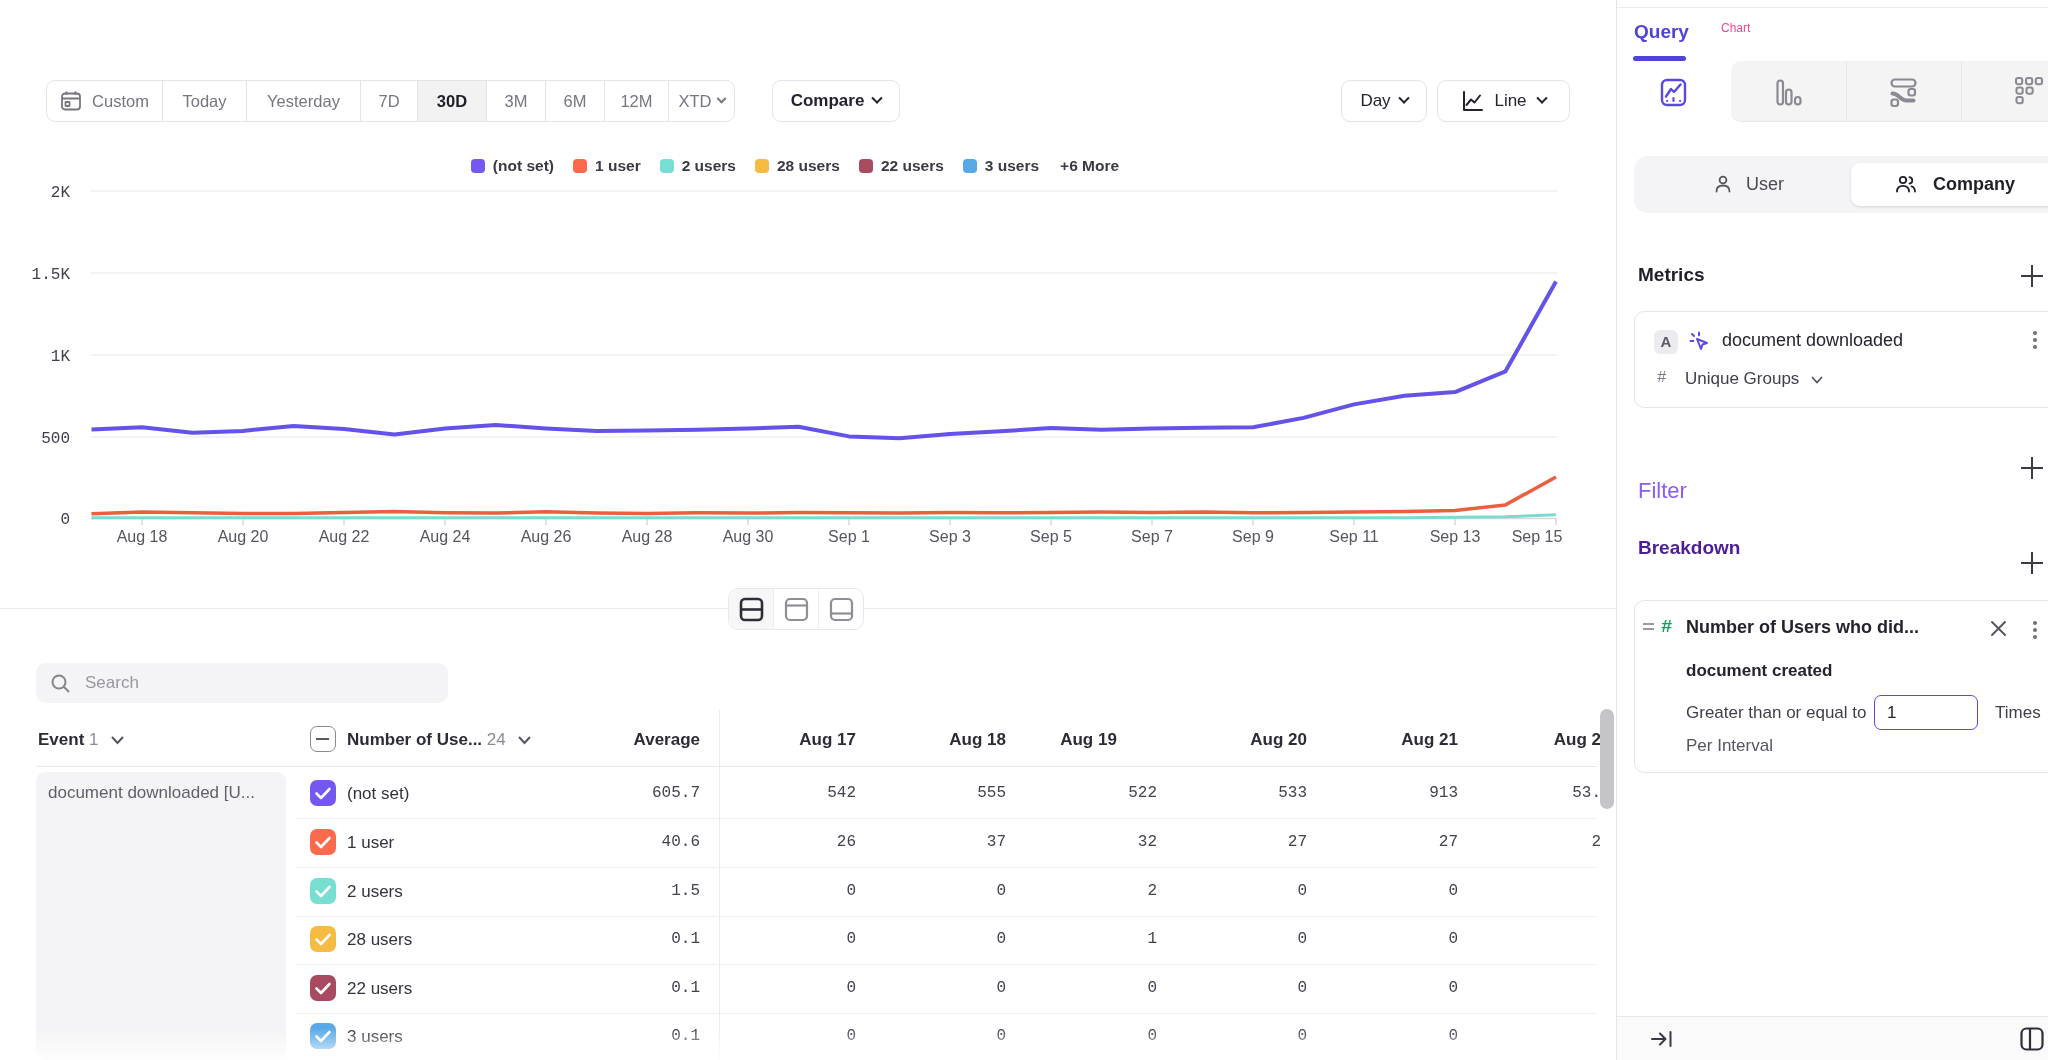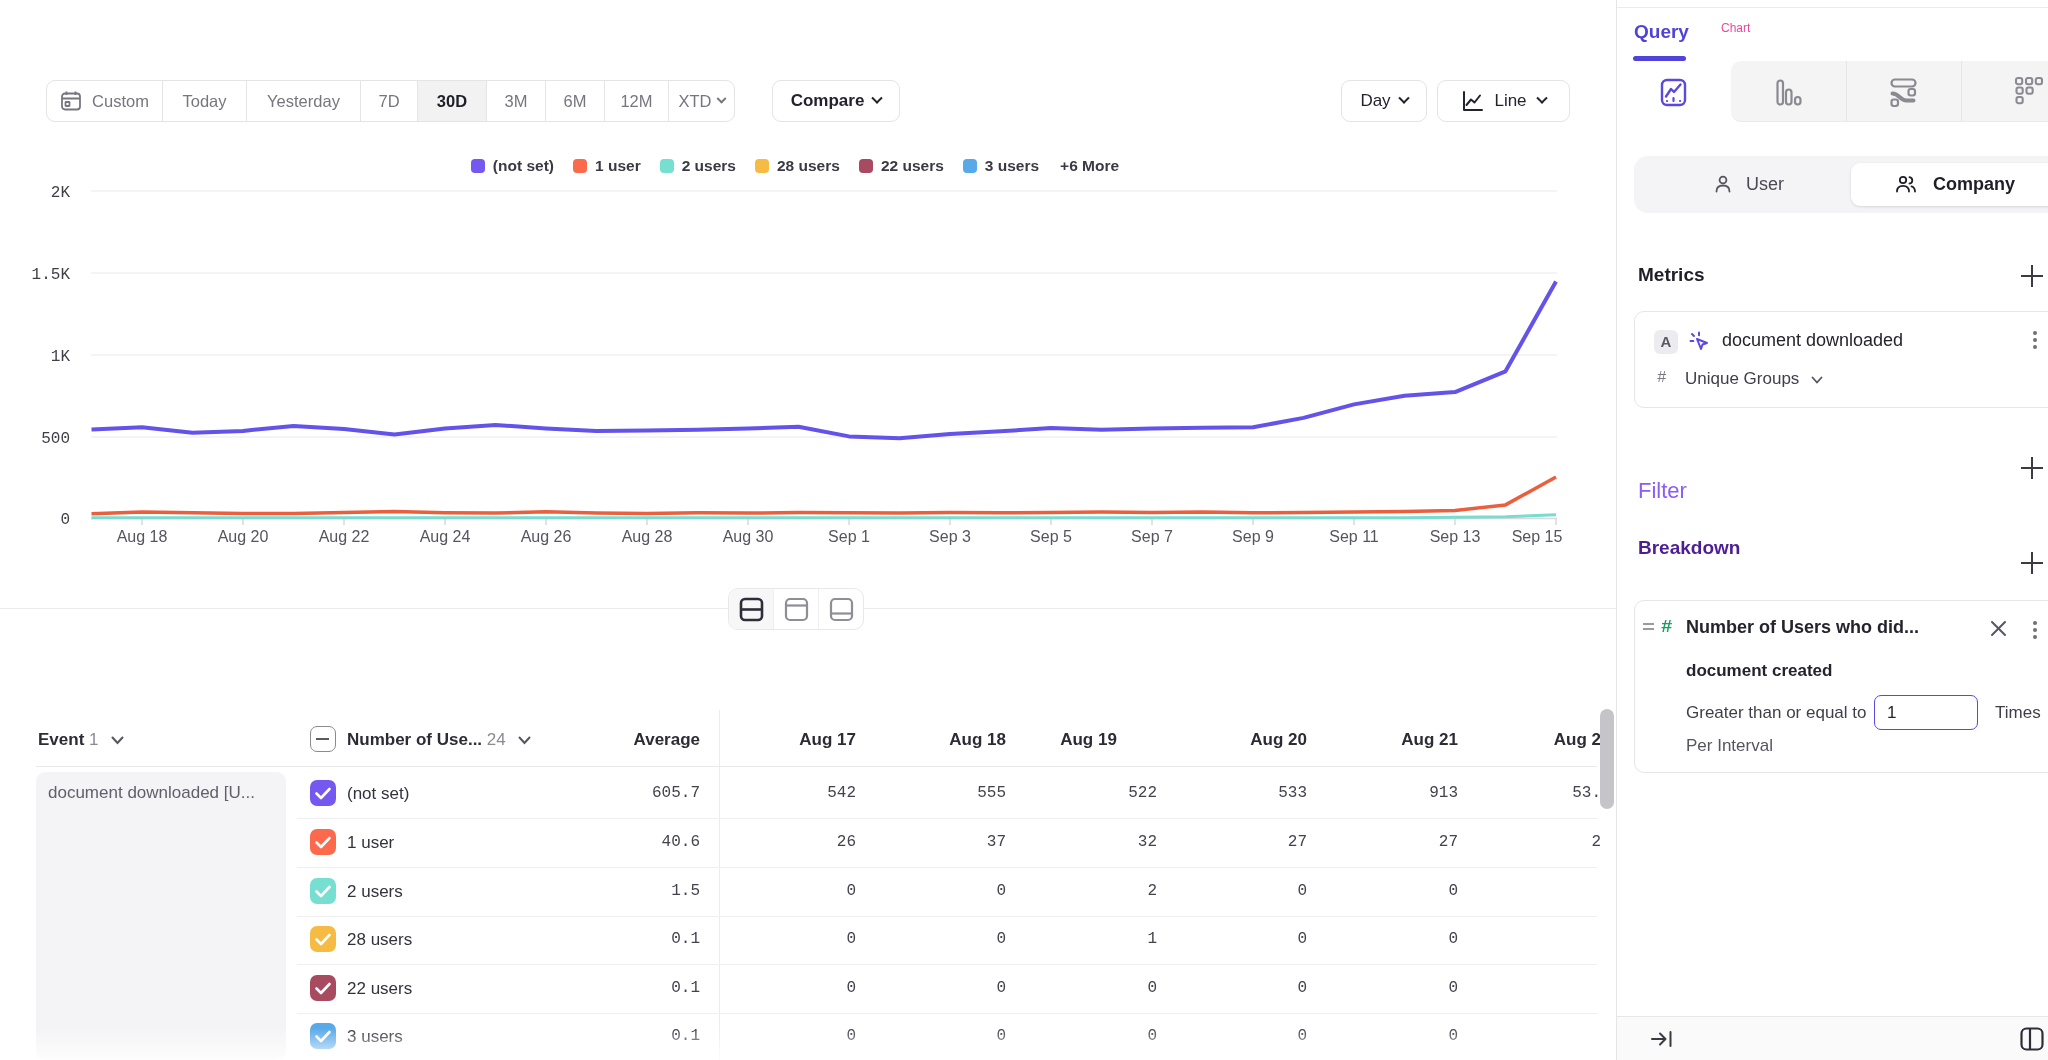--- a/index.html
+++ b/index.html
@@ -165,20 +165,27 @@
     </div>
     <div class="lb">
       <svg width="27" height="27" viewBox="0 0 27 27" fill="none" stroke="#8e8e96" stroke-width="2.2">
         <rect x="3" y="3" width="21" height="21" rx="4"></rect>
         <line x1="3" y1="17.5" x2="24" y2="17.5"></line>
       </svg>
     </div>
   </div>
 
   
+  <div id="search">
+    <svg style="margin:0 14px 0 14px;" width="21" height="21" viewBox="0 0 21 21" fill="none" stroke="#84848d" stroke-width="2">
+      <circle cx="9" cy="9" r="6.5"></circle>
+      <line x1="13.8" y1="13.8" x2="19" y2="19"></line>
+    </svg>
+    Search
+  </div>
 
   
   <div class="abs hdr" style="left:38px; top:730px;">Event <span class="gray" style="font-weight:normal;">1</span>
     <svg style="margin-left:8px;" width="13" height="9" viewBox="0 0 13 9" fill="none" stroke="#55555f" stroke-width="2" stroke-linecap="round">
         <path d="M1.5 1.5 L6.5 7 L11.5 1.5"></path>
       </svg>
   </div>
   <div class="cbox" style="left:310px; top:726px; background:#fff; border:1.6px solid #8a8a92;">
     <div style="position:absolute; left:5px; top:11px; width:13px; height:2.2px; background:#5a5a64;"></div>
   </div>

